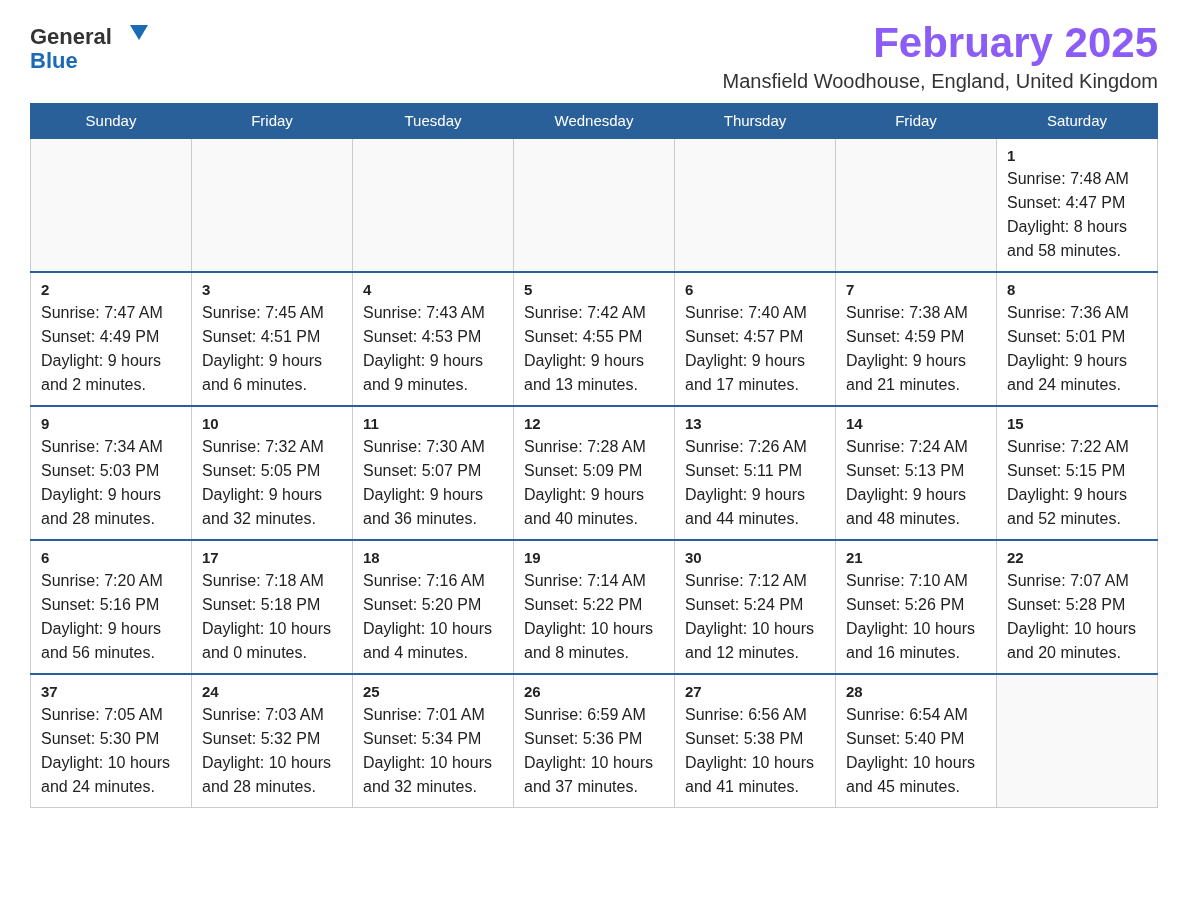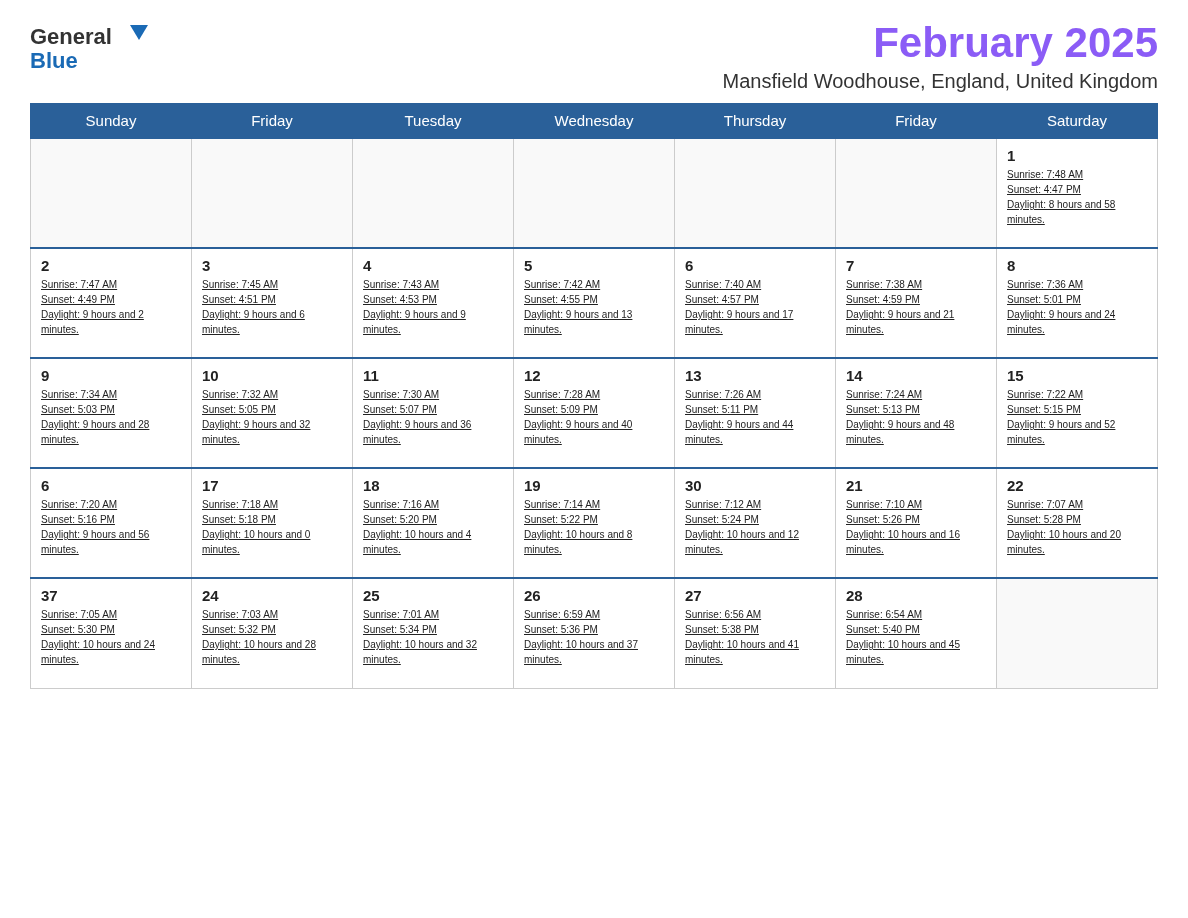--- a/index.html
+++ b/index.html
@@ -65,24 +65,23 @@
     .calendar tbody tr:first-child td {
       border-top: 2px solid #2a6099;
     }
     .calendar tbody tr td .day-num {
       font-size: 15px;
       font-weight: bold;
       display: block;
       margin-bottom: 3px;
     }
     .calendar tbody tr td .day-info {
-      font-size: 10px;
+      font-size: 16px;
       line-height: 1.5;
       color: #222;
-      text-decoration: underline;
     }
     .calendar tbody tr td.empty {
       background: #f9f9f9;
     }
     
     .calendar tbody tr td {
       border-top: 2px solid #2a6099;
     }
     .calendar tbody tr td + td {
       border-left: 1px solid #ccc;

